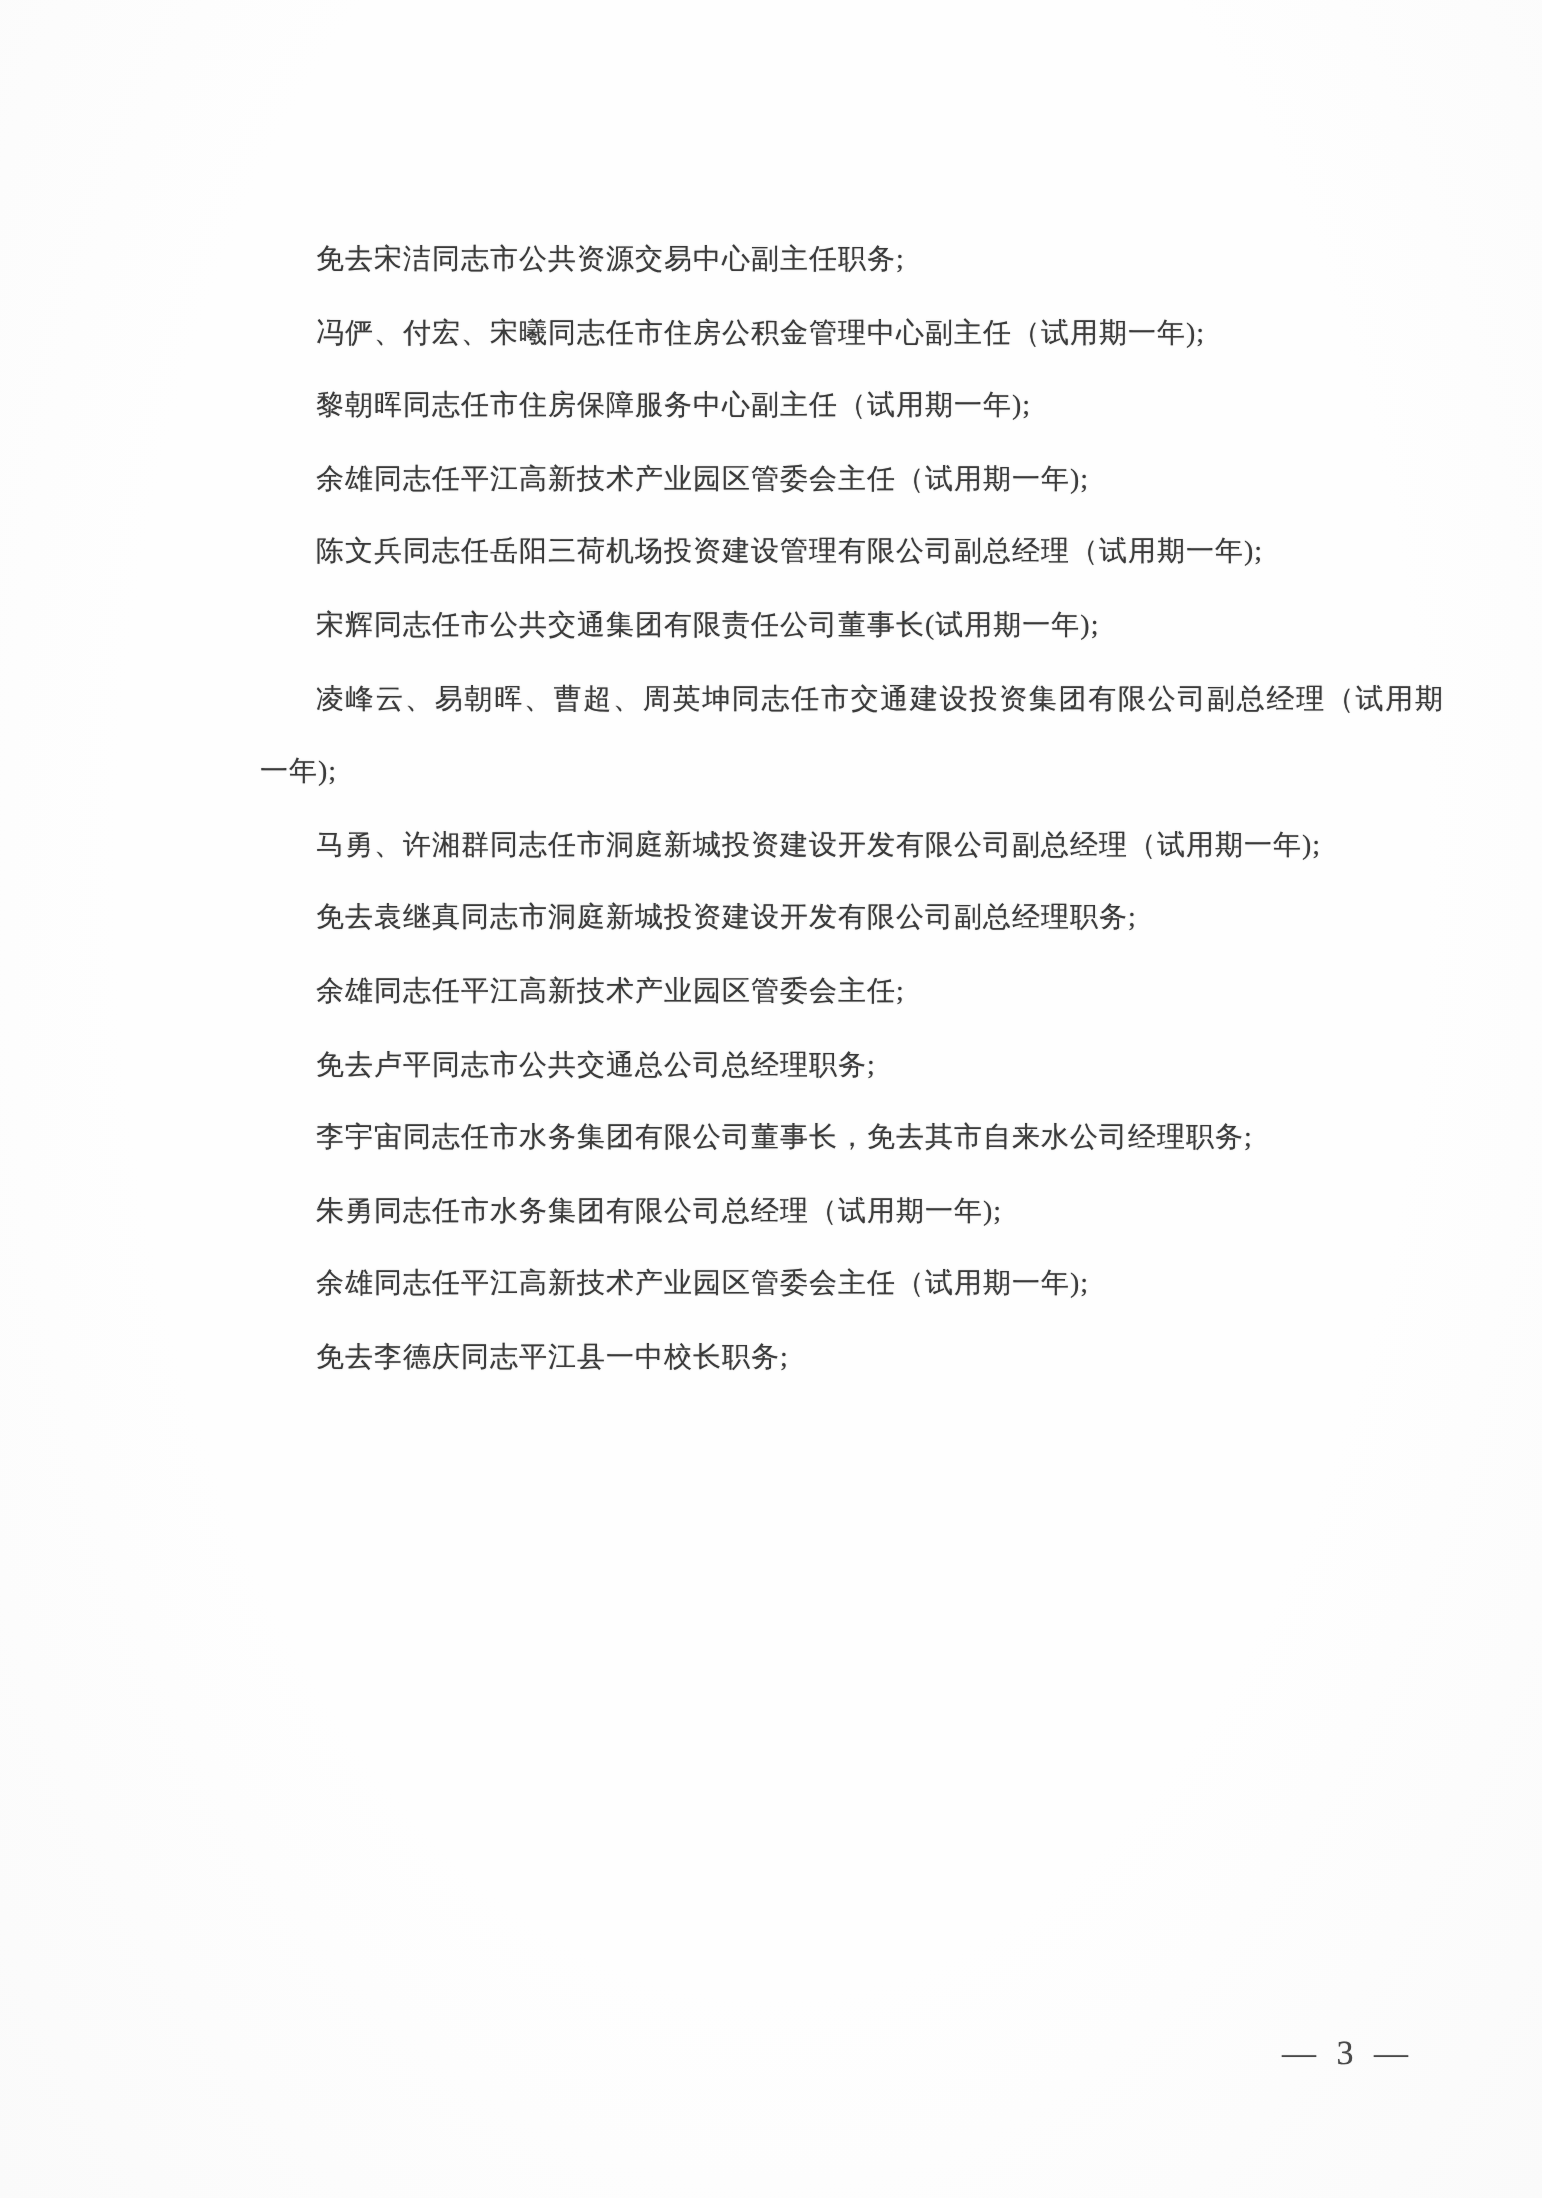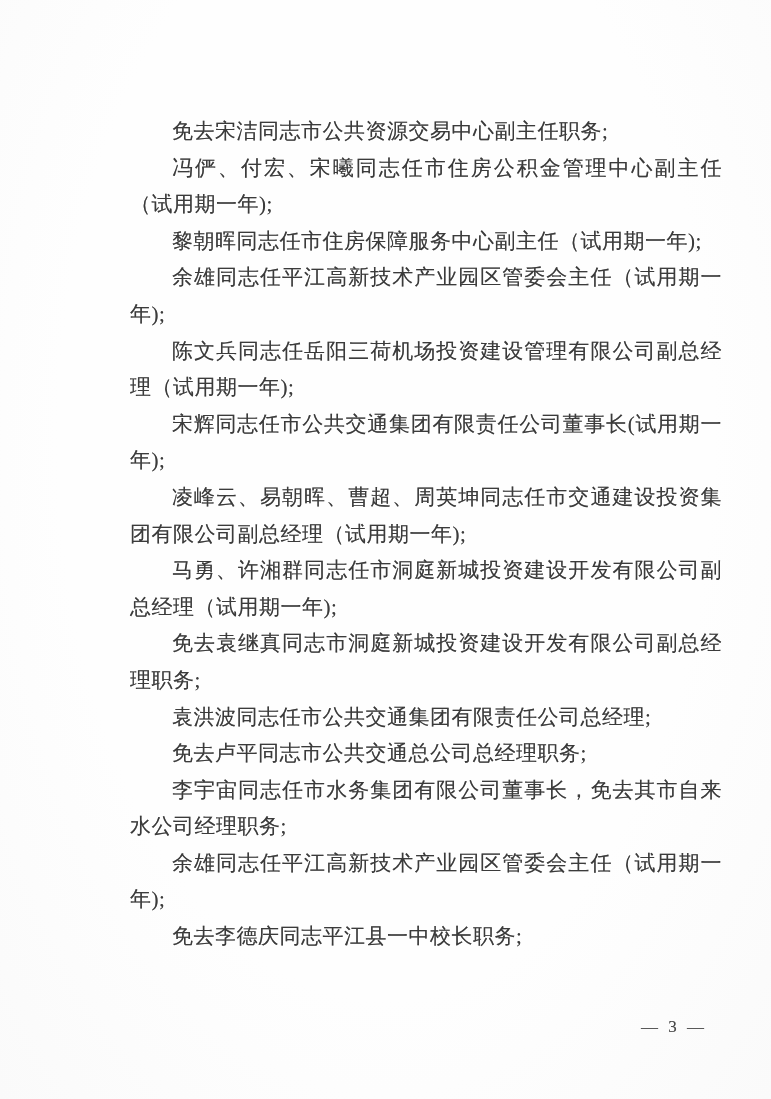--- a/index.html
+++ b/index.html
@@ -23,21 +23,21 @@
     position: absolute;
     left: 130px;
     top: 113px;
     width: 592px;
     text-align: justify;
   }
   .para {
     margin: 0;
     padding: 0;
     text-indent: 2em;
-    font-size: 21px;
+    font-size: 14px;
     line-height: 36.6px;
     letter-spacing: 0.5px;
     word-break: break-all;
     text-shadow: 0 0 0.6px rgba(70,70,70,0.55);
   }
   .footer {
     position: absolute;
     right: 64px;
     bottom: 62px;
     font-size: 17px;
@@ -53,20 +53,21 @@
   <div class="content">
     <p class="para">免去宋洁同志市公共资源交易中心副主任职务;</p>
     <p class="para">冯俨、付宏、宋曦同志任市住房公积金管理中心副主任（试用期一年);</p>
     <p class="para">黎朝晖同志任市住房保障服务中心副主任（试用期一年);</p>
     <p class="para">余雄同志任平江高新技术产业园区管委会主任（试用期一年);</p>
     <p class="para">陈文兵同志任岳阳三荷机场投资建设管理有限公司副总经理（试用期一年);</p>
     <p class="para">宋辉同志任市公共交通集团有限责任公司董事长(试用期一年);</p>
     <p class="para">凌峰云、易朝晖、曹超、周英坤同志任市交通建设投资集团有限公司副总经理（试用期一年);</p>
     <p class="para">马勇、许湘群同志任市洞庭新城投资建设开发有限公司副总经理（试用期一年);</p>
     <p class="para">免去袁继真同志市洞庭新城投资建设开发有限公司副总经理职务;</p>
-    <p class="para">袁洪波同志任市公共交通集团有限责任公司总经理;</p>
+    <p class="para">余雄同志任平江高新技术产业园区管委会主任;</p>
     <p class="para">免去卢平同志市公共交通总公司总经理职务;</p>
     <p class="para">李宇宙同志任市水务集团有限公司董事长，免去其市自来水公司经理职务;</p>
+    <p class="para">朱勇同志任市水务集团有限公司总经理（试用期一年);</p>
     <p class="para">余雄同志任平江高新技术产业园区管委会主任（试用期一年);</p>
     <p class="para">免去李德庆同志平江县一中校长职务;</p>
   </div>
   <div class="footer">— 3 —</div>
 </div>
 
 </body></html>

